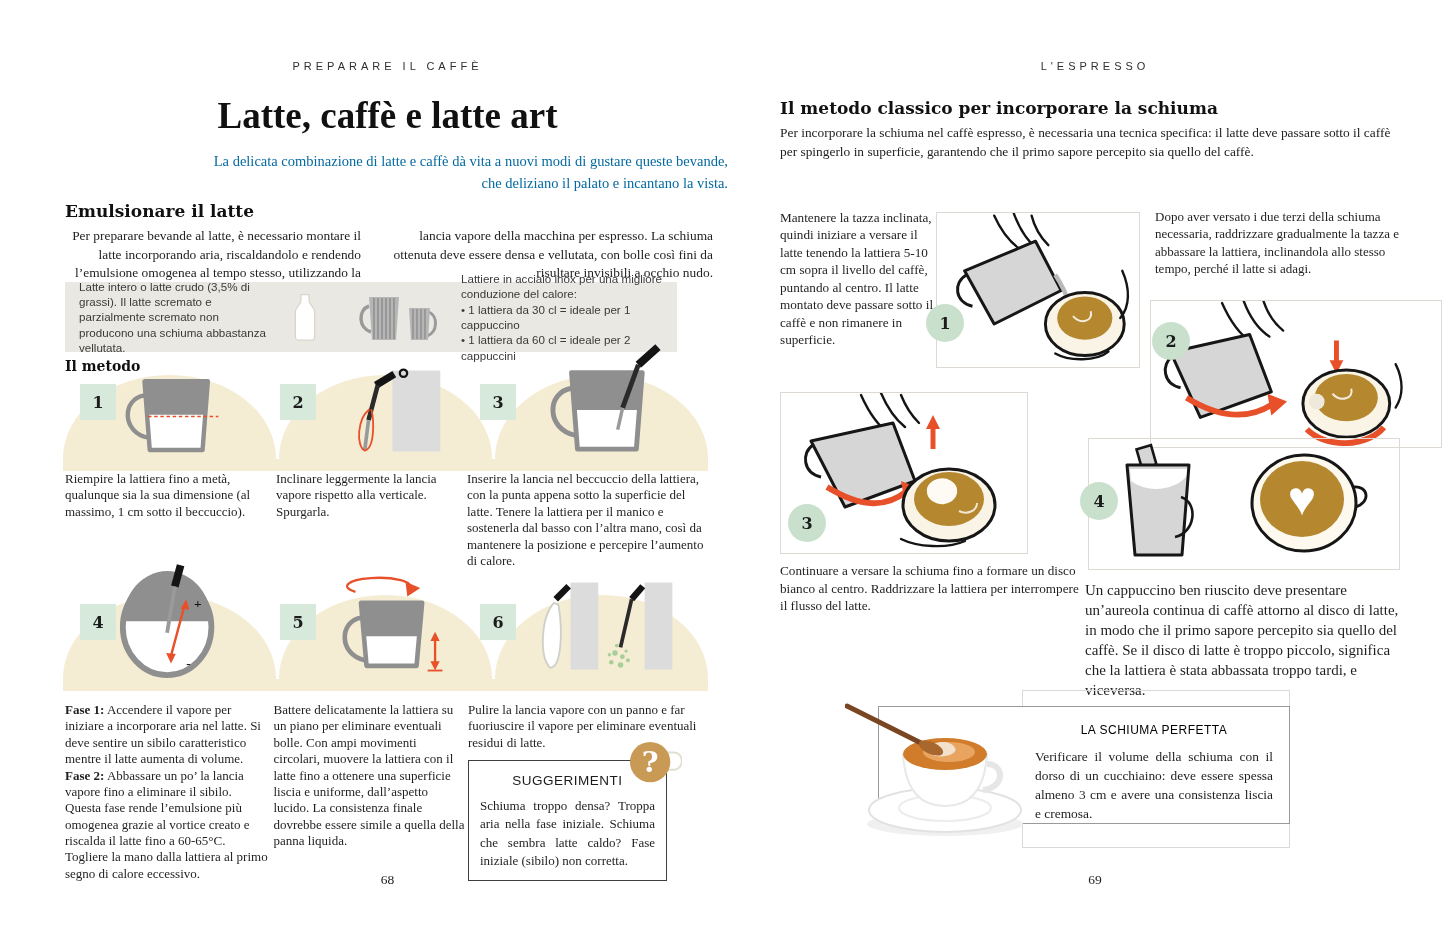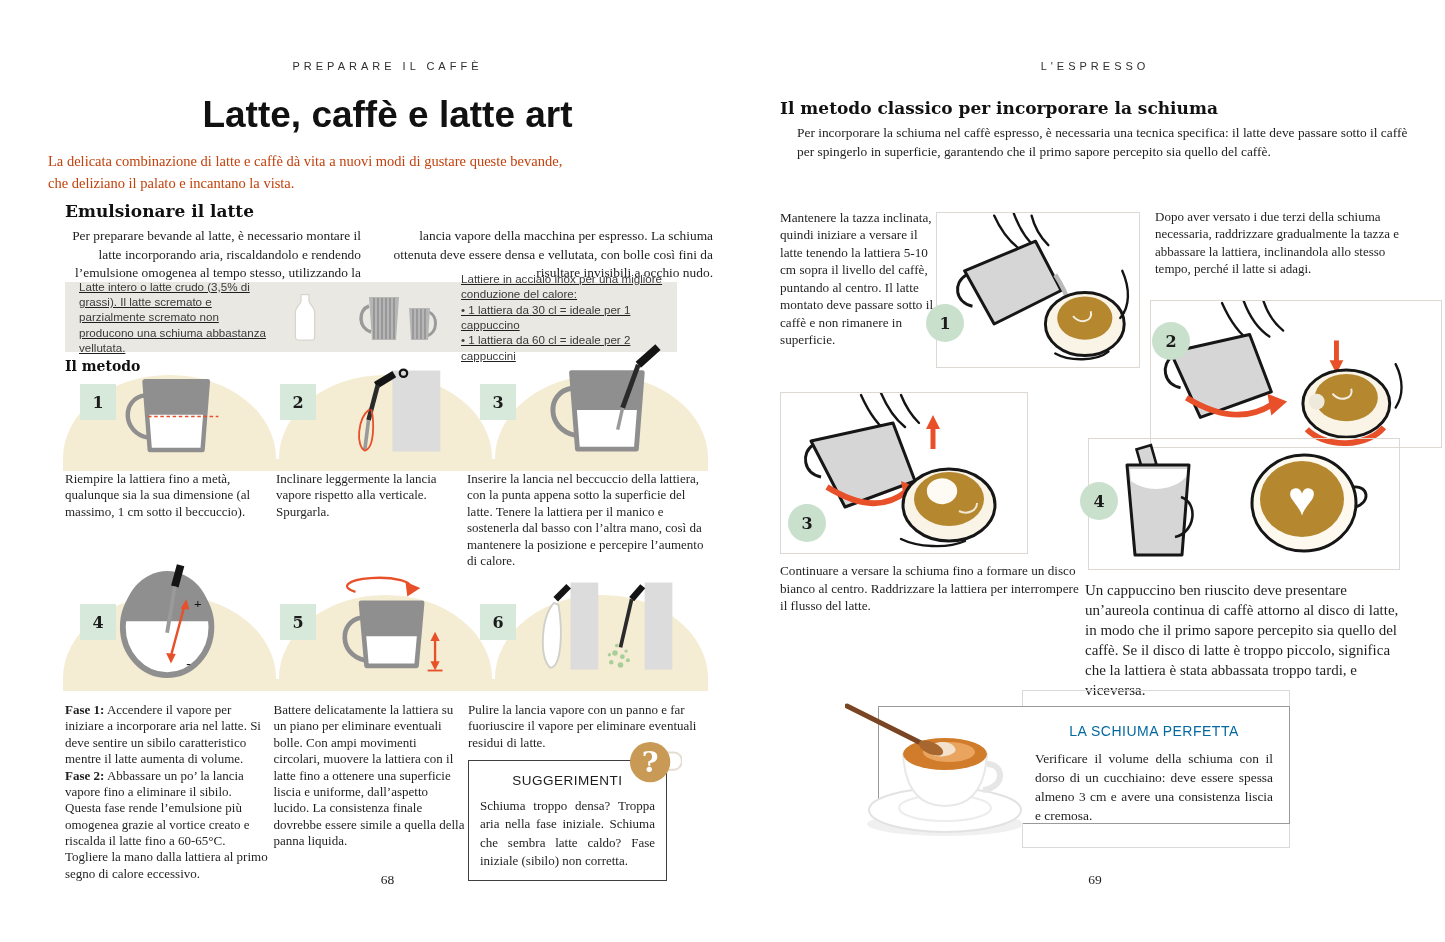--- a/index.html
+++ b/index.html
@@ -1,43 +1,43 @@
 <!DOCTYPE html>
 <html><head>
 <meta charset="utf-8">
 <style>
   html,body{margin:0;padding:0;}
   body{width:1445px;height:942px;background:#ffffff;position:relative;overflow:hidden;
        font-family:"Liberation Serif",serif;color:#1e1e1e;}
   .abs{position:absolute;}
   .kicker{font-family:"Liberation Sans",sans-serif;font-size:11px;letter-spacing:4px;
           color:#2e2e2e;text-align:center;font-weight:500;}
-  .big-title{font-family:Liberation Sans, sans-serif;font-weight:700;font-size:37px;text-align:center;color:#111;}
-  .subtitle{font-size:14.5px;line-height:1.5;text-align:left;white-space:pre-line;color:#c2410c;}
+  .big-title{font-family:Liberation Serif, serif;font-weight:700;font-size:37px;text-align:center;color:#111;}
+  .subtitle{font-size:14.5px;line-height:1.5;text-align:right;white-space:pre-line;color:#0369a1;}
   .slab-head{font-family:"DejaVu Serif",serif;font-weight:700;font-size:17px;color:#111;}
   .body-txt{font-size:13.4px;line-height:1.38;color:#222;}
   .cap{font-size:13px;line-height:1.26;color:#1f1f1f;}
-  .infobox{background:#e9e8e2;display:flex;align-items:center;gap:22px;padding:9px 14px;box-sizing:border-box;text-decoration:underline;}
+  .infobox{background:#e9e8e2;display:flex;align-items:center;gap:22px;padding:9px 14px;box-sizing:border-box;}
   .infotxt{font-family:"Liberation Sans",sans-serif;font-size:11.6px;line-height:1.32;color:#3a3a3a;}
   .hillwrap{height:95px;}
   .hill{position:absolute;bottom:12px;width:213px;height:84px;background:#f4ecd3;
         border-radius:110px 110px 0 0 / 86px 86px 0 0;}
   .hillstrip{position:absolute;bottom:0;left:0;right:0;height:12px;background:#f4ecd3;}
   .hill svg{position:absolute;bottom:2px;left:50%;transform:translateX(-50%);}
   .badge-sq{position:absolute;width:36px;height:36px;background:#d7e9db;display:flex;align-items:center;
             justify-content:center;font-family:"DejaVu Serif",serif;font-weight:700;font-size:16px;color:#1c1c1c;z-index:3;}
   .badge-ci{position:absolute;width:38px;height:38px;border-radius:50%;background:#c9e0cd;display:flex;align-items:center;
             justify-content:center;font-family:"DejaVu Serif",serif;font-weight:700;font-size:16px;color:#1c1c1c;z-index:3;}
   .caprow{display:flex;justify-content:space-between;}
   .tipsbox{border:1px solid #3f3f3f;padding:12px 11px 10px;position:relative;margin-top:9px;box-sizing:border-box;width:199px;}
   .tips-title{font-family:"Liberation Sans",sans-serif;font-size:13.5px;letter-spacing:.5px;text-align:center;
               color:#1c1c1c;margin-bottom:9px;}
   .tips-txt{font-size:13px;line-height:1.4;text-align:justify;}
   .foambox{border:1px solid #9a9a9a;box-sizing:border-box;background:#fff;}
-  .foam-title{font-family:"Liberation Sans",sans-serif;font-size:14px;letter-spacing:.5px;text-align:center;color:#0369a1;}
+  .foam-title{font-family:"Liberation Sans",sans-serif;font-size:12px;letter-spacing:.5px;text-align:center;color:#000000;}
   .foam-txt{font-size:13.4px;line-height:1.42;text-align:justify;}
   .illo-frame{border:1px solid #ddd9d2;box-sizing:border-box;}
   .pnum{font-size:13.5px;text-align:center;color:#222;}
   .prelines{white-space:pre-line;}
   .offset-frame{border:1px solid #d9d9d9;}
 </style>
 </head>
 <body>
 
 <div class="abs kicker" style="left:65px;top:60px;width:645px;">PREPARARE IL CAFFÈ</div>
@@ -196,21 +196,21 @@
       <div class="tips-title">SUGGERIMENTI</div>
       <div class="tips-txt">Schiuma troppo densa? Troppa aria nella fase iniziale. Schiuma che sembra latte caldo? Fase iniziale (sibilo) non corretta.</div>
     </div>
   </div>
 </div>
 
 <div class="abs pnum" style="left:65px;top:872px;width:645px;">68</div>
 
 <div class="abs kicker" style="left:780px;top:60px;width:630px;">L'ESPRESSO</div>
 <div class="abs slab-head" style="left:780px;top:98px;">Il metodo classico per incorporare la schiuma</div>
-<div class="abs body-txt prelines" style="left:780px;top:124px;width:640px;margin-left:17px;">Per incorporare la schiuma nel caffè espresso, è necessaria una tecnica specifica: il latte deve passare sotto il caffè
+<div class="abs body-txt prelines" style="left:780px;top:124px;width:640px;">Per incorporare la schiuma nel caffè espresso, è necessaria una tecnica specifica: il latte deve passare sotto il caffè
 per spingerlo in superficie, garantendo che il primo sapore percepito sia quello del caffè.</div>
 
 <div class="abs cap" style="left:780px;top:209px;width:160px;font-size:13.2px;line-height:1.32;">Mantenere la tazza inclinata, quindi iniziare a versare il latte tenendo la lattiera 5-10 cm sopra il livello del caffè, puntando al centro. Il latte montato deve passare sotto il caffè e non rimanere in superficie.</div>
 <div class="abs illo-frame" style="left:936px;top:212px;width:204px;height:156px;">
   <svg width="202" height="154" viewBox="0 0 205 155">
     <path d="M58,2 C66,20 76,32 90,40" stroke="#141414" stroke-width="2.4" fill="none" stroke-linecap="round"></path>
     <path d="M78,0 C84,16 92,28 102,36" stroke="#141414" stroke-width="2.4" fill="none" stroke-linecap="round"></path>
     <path d="M96,2 C99,14 105,24 113,32" stroke="#141414" stroke-width="2.4" fill="none" stroke-linecap="round"></path>
     <path d="M30,62 C16,70 18,90 36,94" stroke="#161616" stroke-width="3" fill="none"></path>
     <polygon points="28,58 100,28 126,78 58,112" fill="#d6d6d6" stroke="#161616" stroke-width="3" stroke-linejoin="round"></polygon>

